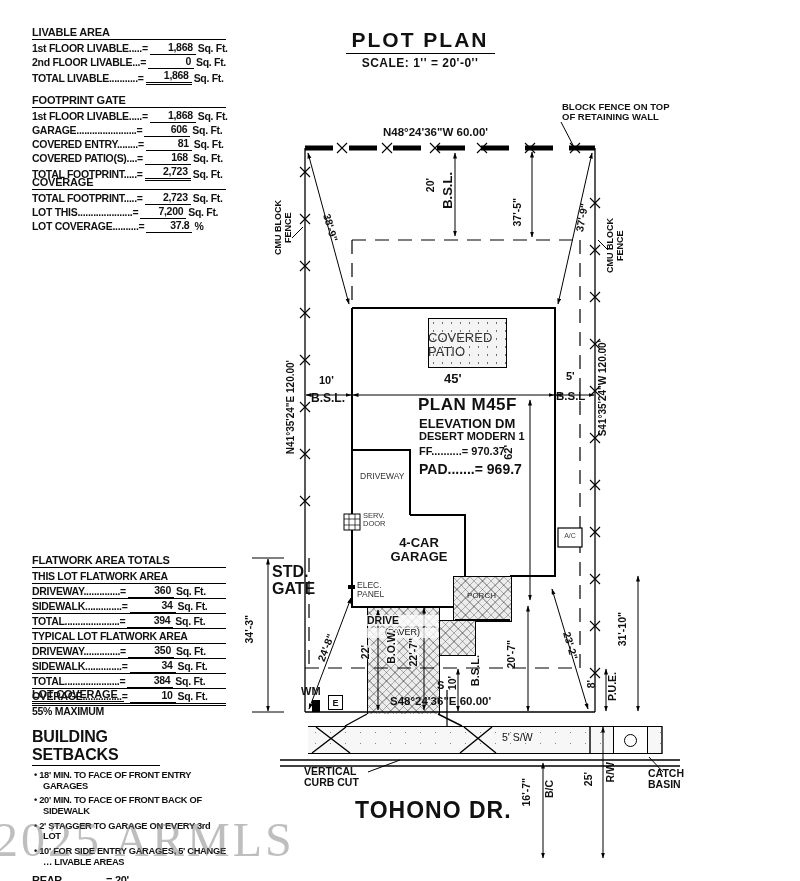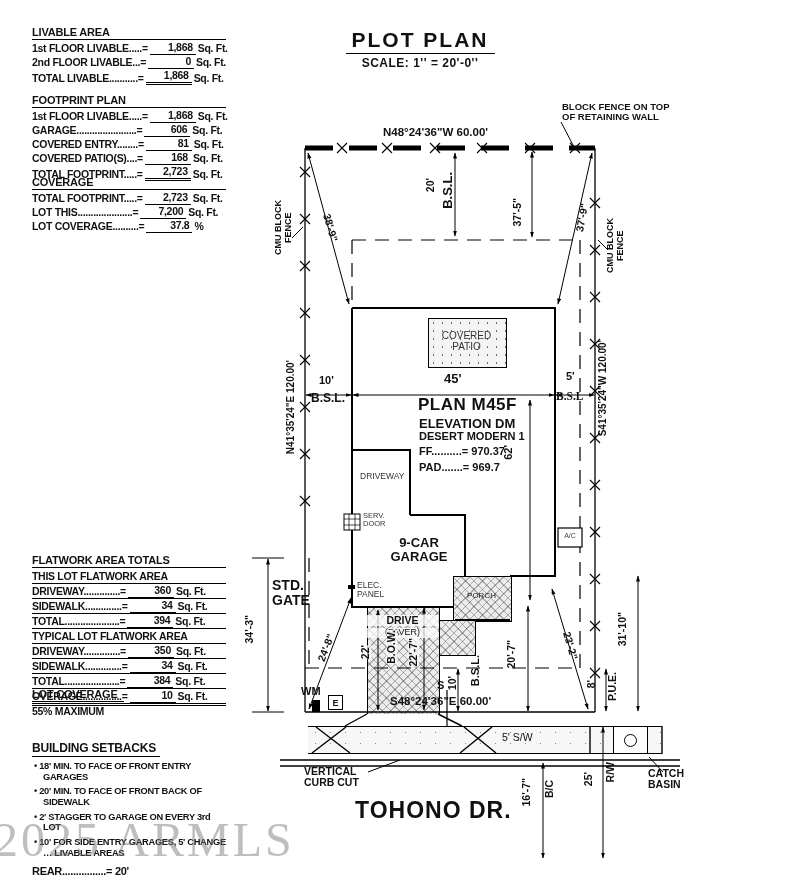--- a/index.html
+++ b/index.html
@@ -64,21 +64,21 @@
       <span class="ru">Sq. Ft.</span>
     </div>
   <div class="row">
       <span class="rl">TOTAL LIVABLE...........=</span>
       <span class="rv dbl">1,868</span>
       <span class="ru">Sq. Ft.</span>
     </div>
 </div>
 
 <div class="sec" style="left:32px;top:94px;">
-  <h3>FOOTPRINT PLAN</h3>
+  <h3>FOOTPRINT GATE</h3>
   <div class="row">
       <span class="rl">1st FLOOR LIVABLE.....=</span>
       <span class="rv">1,868</span>
       <span class="ru">Sq. Ft.</span>
     </div>
   <div class="row">
       <span class="rl">GARAGE.......................=</span>
       <span class="rv">606</span>
       <span class="ru">Sq. Ft.</span>
     </div>
@@ -158,21 +158,21 @@
       <span class="ru">Sq. Ft.</span>
     </div>
 </div>
 
 <div class="sec" style="left:32px;top:688px;">
   <h3 style="width:92px;">LOT COVERAGE</h3>
   <div class="plainrow">55% MAXIMUM</div>
 </div>
 
 <div class="sec" style="left:32px;top:728px;">
-  <h3 style="width:128px;font-size:12px;margin-top:13px;">BUILDING SETBACKS</h3>
+  <h3 style="width:128px;font-size:16px;">BUILDING SETBACKS</h3>
   <div class="bullet">• <span>18' MIN. TO FACE OF FRONT ENTRY GARAGES</span></div>
   <div class="bullet">• <span>20' MIN. TO FACE OF FRONT BACK OF SIDEWALK</span></div>
   <div class="bullet">• <span>2' STAGGER TO GARAGE ON EVERY 3rd LOT</span></div>
   <div class="bullet">• <span>10' FOR SIDE ENTRY GARAGES, 5' CHANGE … LIVABLE AREAS</span></div>
   <div class="plainrow" style="font-size:11px;">REAR................=  20'</div>
 
 </div>
 
 <div class="watermark">2025 ARMLS</div>
 
@@ -302,47 +302,47 @@
 <div class="lbl vtext" style="left:425px;top:178px;font-size:10.5px;">20'</div>
 <div class="lbl vtext" style="left:441px;top:172px;font-size:13px;">B.S.L.</div>
 <div class="lbl vtext" style="left:512px;top:198px;font-size:10.5px;">37'-5"</div>
 <div class="lbl" style="left:568px;top:212px;font-size:10.5px;transform:rotate(-80deg);">37'-9"</div>
 <div class="lbl" style="left:316px;top:222px;font-size:10.5px;transform:rotate(74deg);">38'-9"</div>
 
 <div class="lbl" style="left:319px;top:375px;font-size:11px;">10'</div>
 <div class="lbl" style="left:311px;top:392px;font-size:12px;">B.S.L.</div>
 <div class="lbl" style="left:444px;top:372px;font-size:13px;">45'</div>
 <div class="lbl" style="left:566px;top:371px;font-size:11px;">5'</div>
-<div class="lbl" style="left:556px;top:390px;font-size:11.5px;font-family:Liberation Serif, serif;">B.S.L</div>
+<div class="lbl" style="left:556px;top:390px;font-size:11.5px;">B.S.L</div>
 
 <div class="lbl vtext" style="left:286px;top:360px;font-size:10px;font-weight:700;">N41°35'24"E  120.00'</div>
 <div class="lbl vtext" style="left:598px;top:340px;font-size:10px;font-weight:700;">S41°35'24"W  120.00'</div>
 
 <div class="lbl" style="left:418px;top:396px;font-size:17px;letter-spacing:.5px;">PLAN M45F</div>
 <div class="lbl" style="left:419px;top:417px;font-size:13px;">ELEVATION DM</div>
 <div class="lbl" style="left:419px;top:431px;font-size:11px;">DESERT MODERN 1</div>
 <div class="lbl" style="left:419px;top:446px;font-size:11px;">FF..........=  970.37</div>
-<div class="lbl" style="left:419px;top:462px;font-size:11px;">PAD.......=  969.7</div>
+<div class="lbl" style="left:419px;top:462px;font-size:14px;">PAD.......=  969.7</div>
 <div class="lbl vtext" style="left:503px;top:445px;font-size:11px;">62'</div>
 
 <div class="lbl" style="left:360px;top:472px;font-size:8.5px;font-weight:400;color:#333;">DRIVEWAY</div>
 <div class="lbl" style="left:363px;top:512px;font-size:7.5px;font-weight:400;color:#333;">SERV.
 DOOR</div>
-<div class="lbl" style="left:378px;top:536px;width:82px;font-size:13px;text-align:center;">9-CAR
+<div class="lbl" style="left:378px;top:536px;width:82px;font-size:13px;text-align:center;">4-CAR
 GARAGE</div>
 <div class="lbl" style="left:357px;top:581px;font-size:8.5px;font-weight:400;color:#333;">ELEC.
 PANEL</div>
-<div class="lbl" style="left:428px;top:331px;width:77px;font-size:10px;font-weight:400;color:#333;text-align:center;">COVERED
+<div class="lbl" style="left:428px;top:331px;width:77px;font-size:13px;font-weight:400;color:#333;text-align:left;">COVERED
 PATIO</div>
 <div class="lbl" style="left:453px;top:592px;width:57px;font-size:8px;font-weight:400;color:#222;text-align:center;">PORCH</div>
-<div class="lbl" style="left:367px;top:615px;width:71px;font-size:10.5px;text-align:center;background:rgba(255,255,255,.75);">DRIVE</div>
+<div class="lbl" style="left:367px;top:615px;width:71px;font-size:10.5px;text-align:left;background:rgba(255,255,255,.75);">DRIVE</div>
 <div class="lbl" style="left:367px;top:628px;width:71px;font-size:9px;font-weight:400;text-align:center;background:rgba(255,255,255,.75);">(PAVER)</div>
 <div class="lbl" style="left:558px;top:532px;width:24px;font-size:7px;font-weight:400;color:#444;text-align:center;">A/C</div>
 
-<div class="lbl" style="left:272px;top:578px;font-size:14px;">STD.
+<div class="lbl" style="left:272px;top:563px;font-size:16px;">STD.
 GATE</div>
 <div class="lbl vtext" style="left:244px;top:615px;font-size:10.5px;">34'-3"</div>
 <div class="lbl" style="left:312px;top:642px;font-size:10.5px;transform:rotate(-69deg);">24'-8"</div>
 <div class="lbl vtext" style="left:360px;top:645px;font-size:10.5px;background:rgba(255,255,255,.75);">22'</div>
 <div class="lbl vtext" style="left:386px;top:630px;font-size:10.5px;background:rgba(255,255,255,.75);">B.O.W.</div>
 <div class="lbl vtext" style="left:408px;top:638px;font-size:10.5px;background:rgba(255,255,255,.75);">22'-7"</div>
 
 <div class="lbl" style="left:301px;top:686px;font-size:11px;">WM</div>
 <div class="abs boxed" style="left:328px;top:695px;width:13px;height:13px;font-size:9px;">
     <span>E</span>

